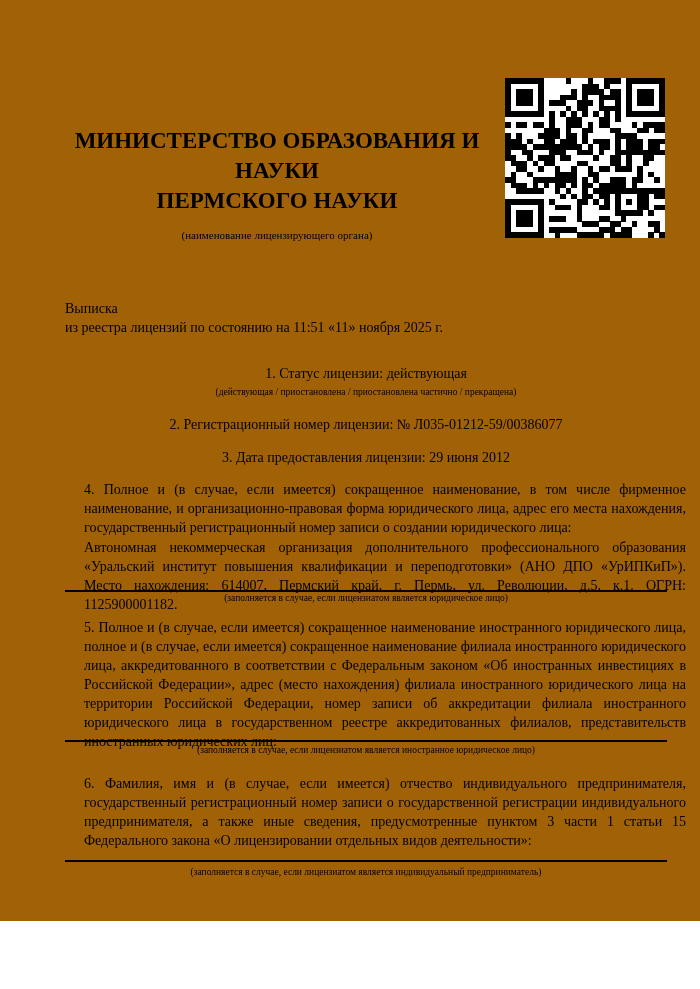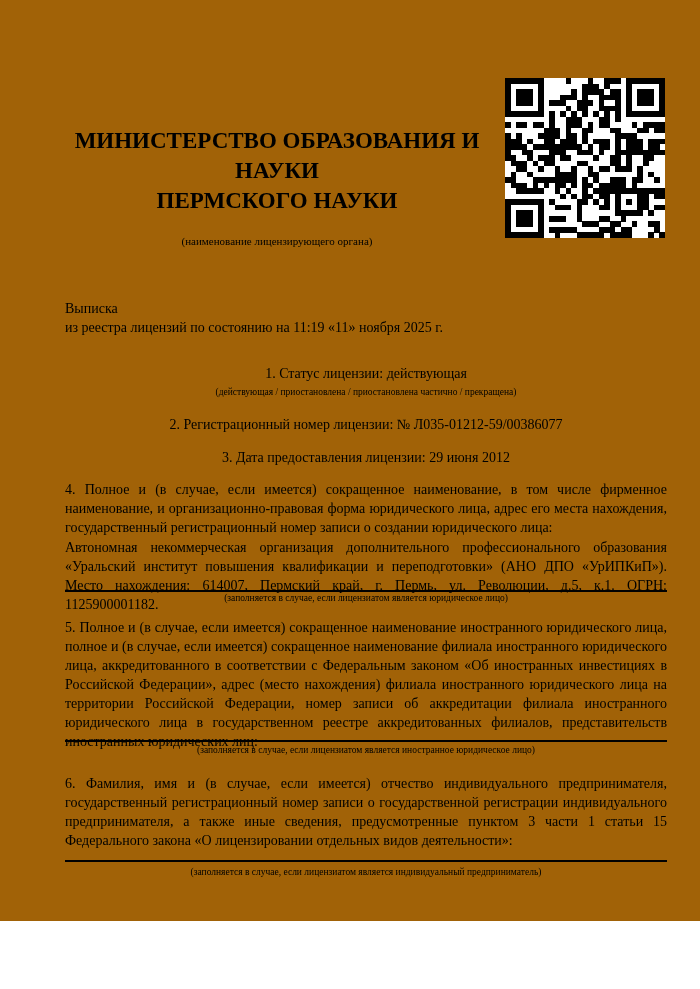--- a/index.html
+++ b/index.html
@@ -2,28 +2,28 @@
 <html><head>
 <meta charset="utf-8">
 <style>
   html,body { margin:0; padding:0; background:#ffffff; }
   .page {
     position:relative; width:700px; height:921px; background:#a16207;
     font-family:"Liberation Serif", serif; color:#000; overflow:hidden;
   }
   .blk { position:absolute; left:65px; width:602px;text-align:center; }
   .body14 { font-size:14px; line-height:19px; }
-  .just { text-align:justify; }
+  .just { text-align:justify;margin-left:19px; }
   .note { font-size:9.5px; line-height:12px; text-align:center; }
   .note-shift80 { padding-right:80px; }
   .note-shift90 { padding-right:90px; }
   .rule { position:absolute; left:65px; width:602px; height:0; border-top:2px solid #000; }
   .header-block { position:absolute; left:55px; top:126px; width:444px; text-align:center; }
   .org-name { font-weight:bold; font-size:23px; line-height:30px; }
-  .org-caption { font-size:11px; line-height:14px; margin-top:18px; }
+  .org-caption { font-size:11px; line-height:14px; margin-top:12px; }
   .title-block { position:absolute; left:65px; top:299px; width:602px; text-align:left;
                  font-size:14px; line-height:19px; }
   .qr-box { position:absolute; left:505px; top:78px; width:160px; height:160px; }
   .page-num { position:absolute; left:65px; top:924px; width:602px; text-align:center;
               font-size:13.5px; line-height:18px; }
 </style>
 </head>
 <body>
 
 <div class="page">
@@ -469,21 +469,21 @@
     </div>
 
   <div class="header-block">
     <div class="org-name">МИНИСТЕРСТВО ОБРАЗОВАНИЯ И НАУКИ</div>
     <div class="org-name">ПЕРМСКОГО НАУКИ</div>
     <div class="org-caption">(наименование лицензирующего органа)</div>
   </div>
 
   <div class="title-block">
     <div>Выписка</div>
-    <div>из реестра лицензий по состоянию на 11:19 «11» ноября 2025 г.</div>
+    <div>из реестра лицензий по состоянию на 11:51 «11» ноября 2025 г.</div>
   </div>
 
   <div class="blk body14" style="top:364px">1. Статус лицензии: действующая</div>
   <div class="blk note note-shift80" style="top:386px">(действующая / приостановлена / приостановлена частично / прекращена)</div>
 
   <div class="blk body14" style="top:415px">2. Регистрационный номер лицензии: № Л035-01212-59/00386077</div>
 
   <div class="blk body14" style="top:448px">3. Дата предоставления лицензии: 29 июня 2012</div>
 
   <div class="blk body14 just" style="top:480px">4. Полное и (в случае, если имеется) сокращенное наименование, в том числе фирменное наименование, и организационно-правовая форма юридического лица, адрес его места нахождения, государственный регистрационный номер записи о создании юридического лица:</div>

